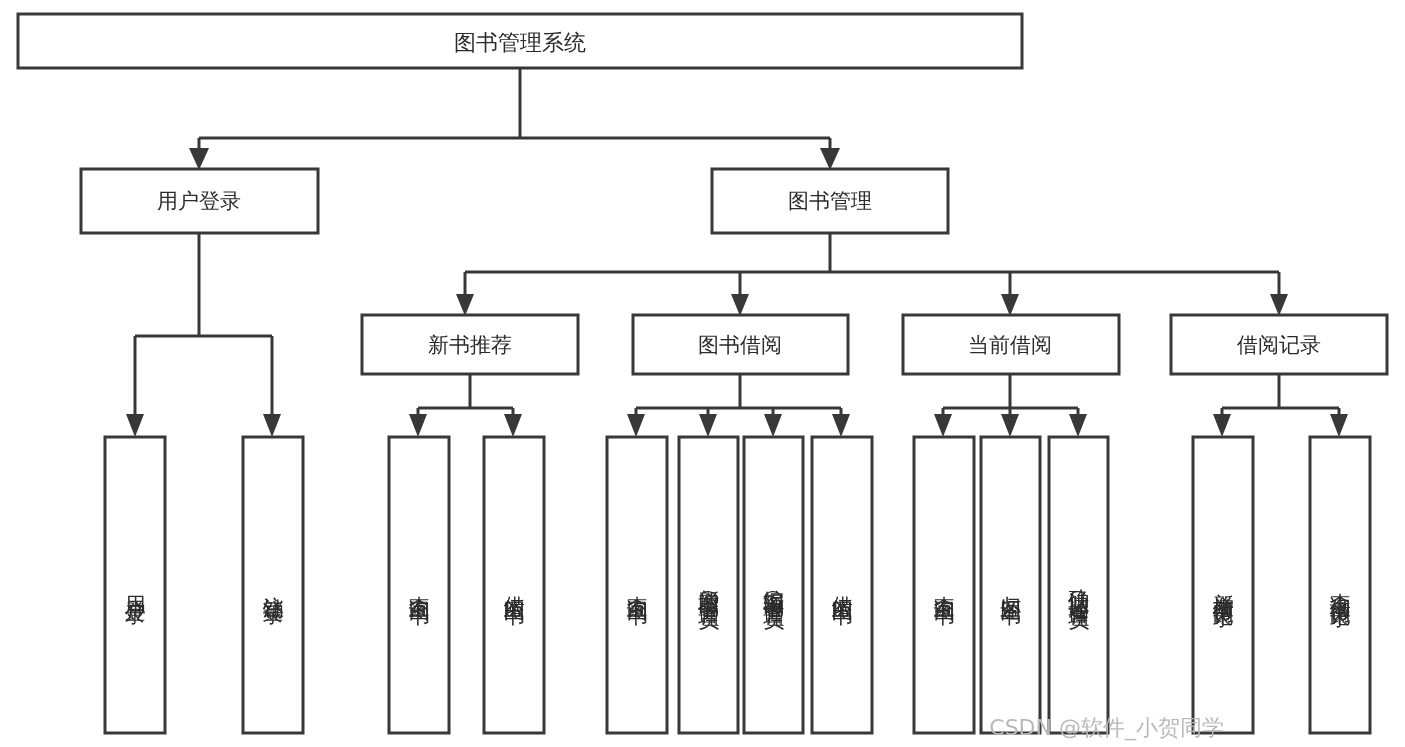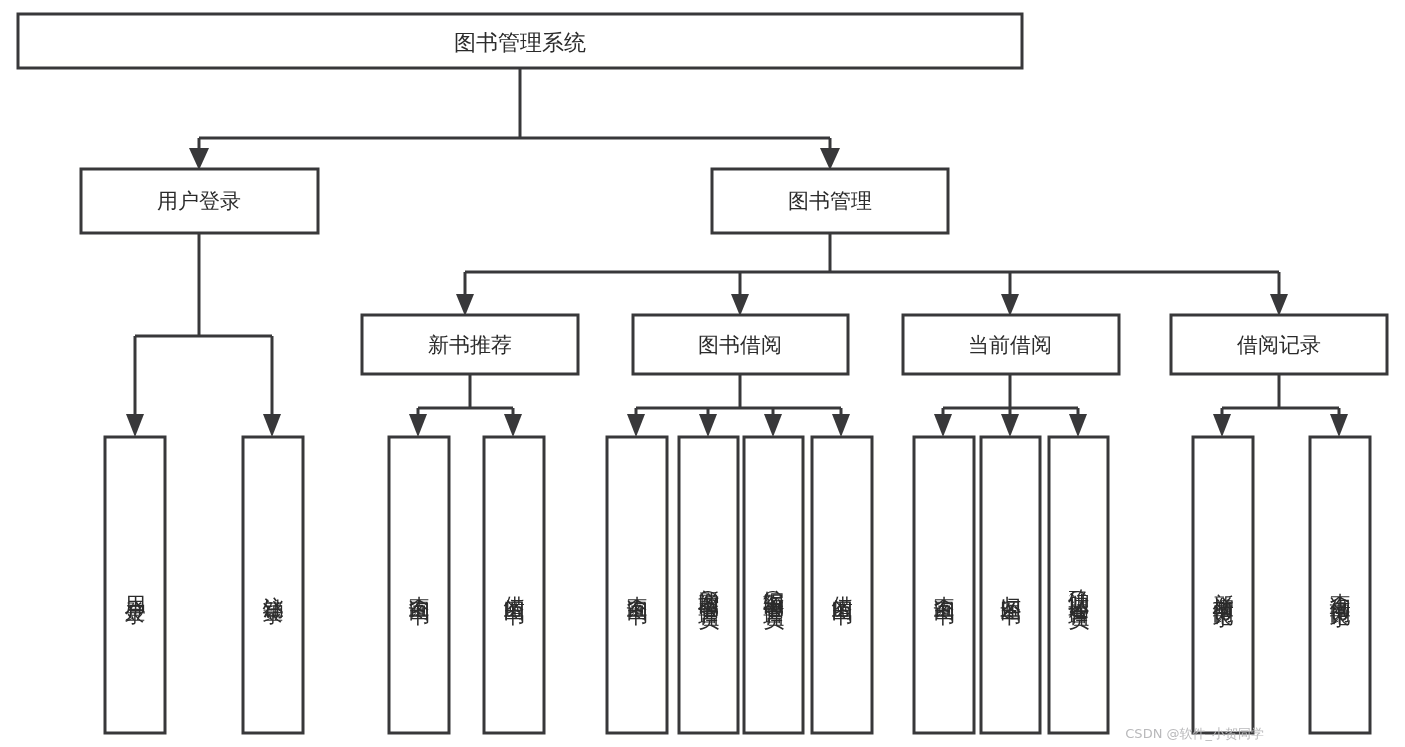--- a/index.html
+++ b/index.html
@@ -13,21 +13,20 @@
     width: 1405px;
     height: 747px;
     overflow: hidden;
     position: relative;
   }
   #diagram-root {
     position: relative;
     width: 1232px;
     height: 747px;
     background: #ffffff;
-    padding-left: 40px;
   }
   svg.diagram-canvas {
     position: absolute;
     left: 0;
     top: 0;
     width: 1405px;
     height: 747px;
     display: block;
   }
   .node-rect {
@@ -70,21 +69,21 @@
     align-items: center;
     justify-content: center;
     pointer-events: none;
     user-select: none;
   }
   .watermark {
     position: absolute;
     right: 8px;
     bottom: 4px;
     font-family: "DejaVu Sans", "Liberation Sans", sans-serif;
-    font-size: 13px;
+    font-size: 22px;
     color: #b9b9bb;
     white-space: nowrap;
     user-select: none;
   }
 </style>
 </head>
 <body>
 
 <div id="diagram-root">
 

